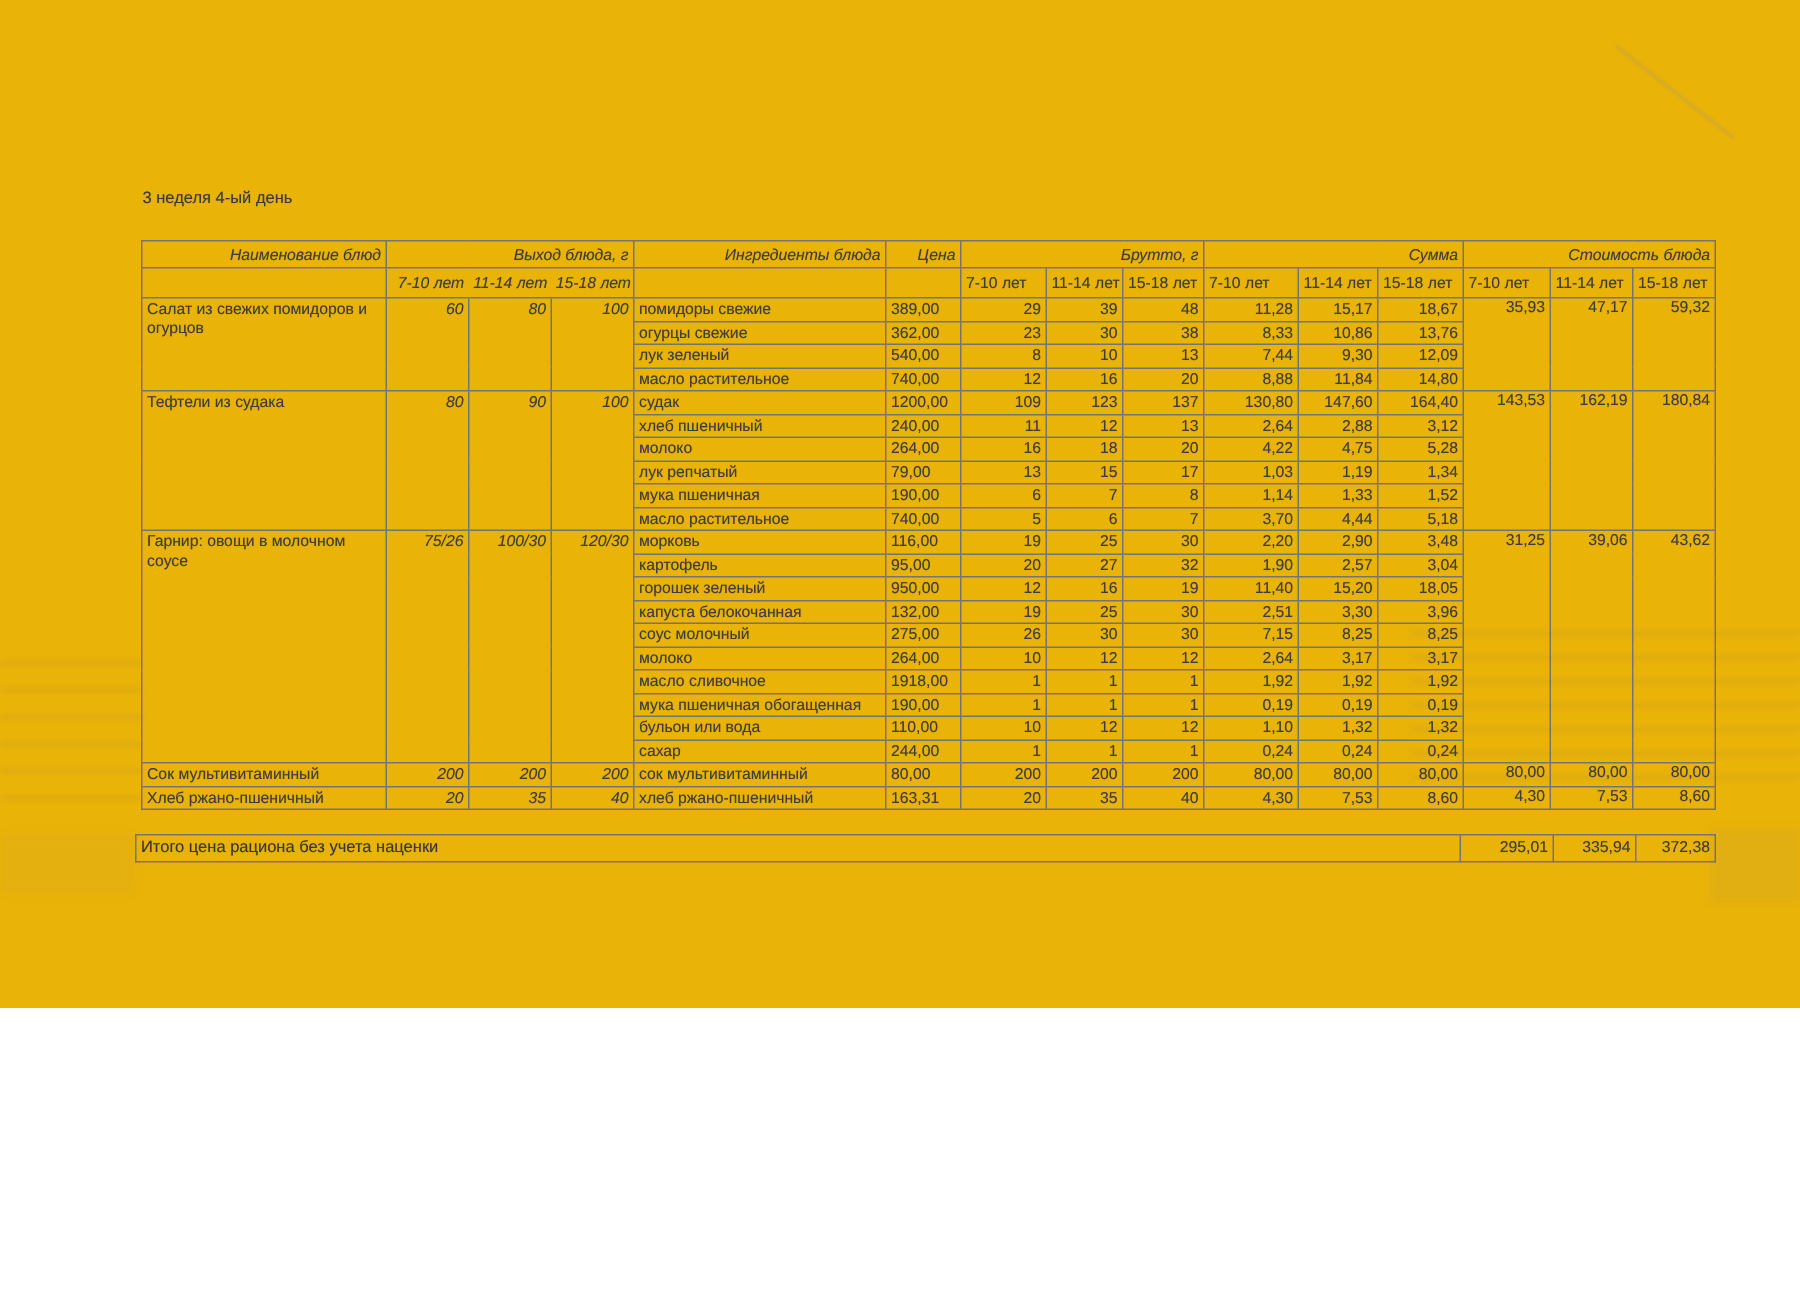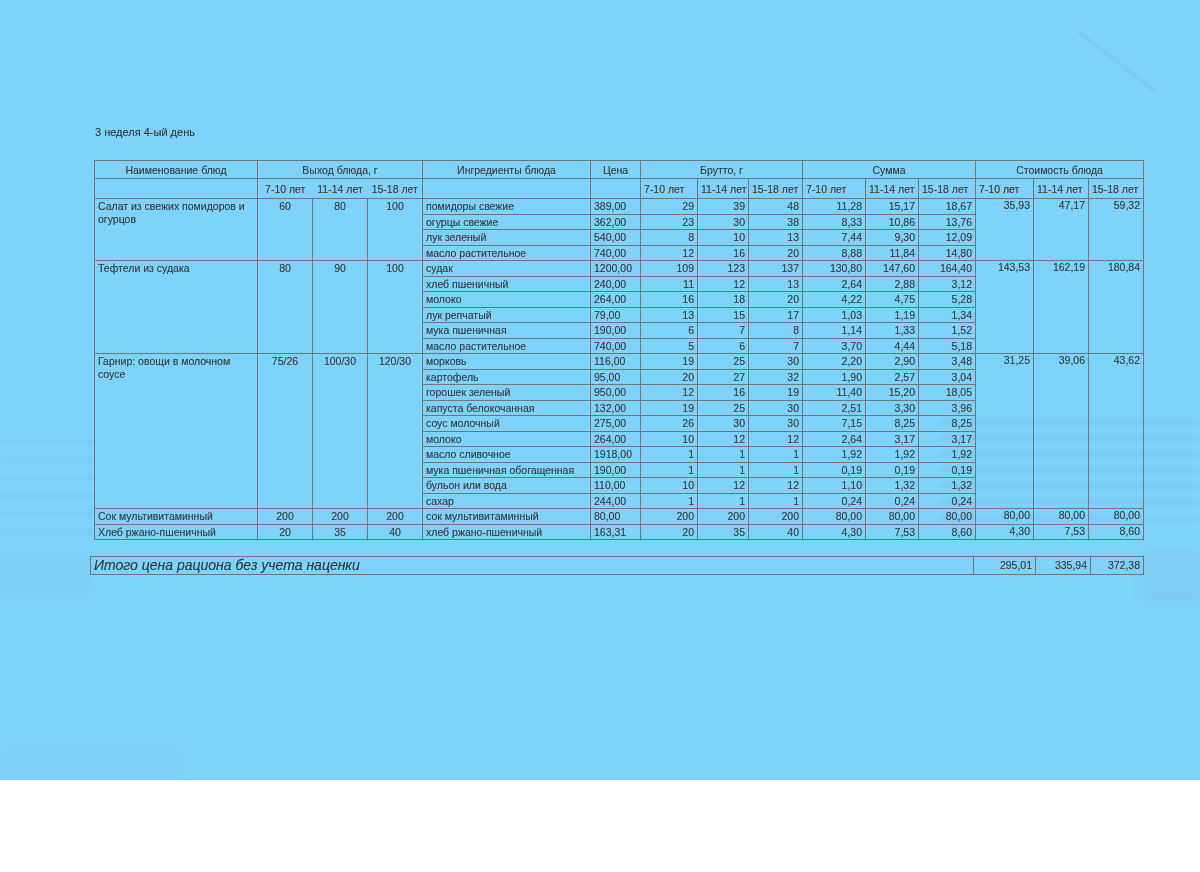--- a/index.html
+++ b/index.html
@@ -1,46 +1,46 @@
 <!DOCTYPE html>
 <html><head>
 <meta charset="utf-8">
 <style>
   html,body{margin:0;padding:0;background:#ffffff;}
   .page{
-    position:relative;width:1200px;height:780px;background:#7dd3fc;overflow:hidden;
+    position:relative;width:1200px;height:672px;background:#eab308;overflow:hidden;
     font-family:"Liberation Sans",sans-serif;color:#414141;
   }
   .doc-title{
     position:absolute;left:95px;top:126px;font-size:11px;color:#3c3c3c;
     text-shadow:0 0 .5px rgba(70,70,70,.55);
   }
   table{border-collapse:collapse;table-layout:fixed;position:absolute;background:transparent;}
   .menu-table{left:94px;top:160px;width:1049px;}
   .totals-table{left:90px;top:556px;width:1053px;}
   td,th{
     border:1px solid #747474;font-size:10.5px;font-weight:normal;padding:0 3px;
     overflow:hidden;white-space:nowrap;color:#3e3e3e;
     text-shadow:0 0 .5px rgba(70,70,70,.5);
   }
   .menu-table thead tr.hrow1{height:18px;}
   .menu-table thead tr.hrow2{height:20px;}
   .menu-table tbody tr{height:15.5px;}
   .totals-table tr{height:17.5px;}
-  .ctr{text-align:center;}
+  .ctr{text-align:right;font-style:italic;}
   .num{text-align:right;}
   .lft{text-align:left;}
   .name-cell,.out-cell,.cost-cell{vertical-align:top;}
   .name-cell{white-space:normal;line-height:12.5px;padding-top:1px;}
   .out-cell{padding-top:1px;}
   .cost-cell{padding-top:0;}
   .no-lr{border-left:none;border-right:none;}
   .no-r{border-right:none;}
   .no-l{border-left:none;}
-  .tot-label{font-style:italic;font-size:14px;color:#383838;}
+  .tot-label{font-size:11px;color:#383838;}
   
   .artifact{position:absolute;pointer-events:none;}
   .diag{
     left:1078px;top:30px;width:100px;height:2px;background:rgba(140,140,140,.28);
     transform:rotate(38deg);transform-origin:left top;filter:blur(1px);
   }
   .smudge1{left:940px;top:420px;width:260px;height:110px;
     background:repeating-linear-gradient(180deg,rgba(120,120,120,.07) 0 5px,rgba(255,255,255,0) 5px 16px);
     filter:blur(1.5px);}
   .smudge2{left:0;top:440px;width:95px;height:100px;

